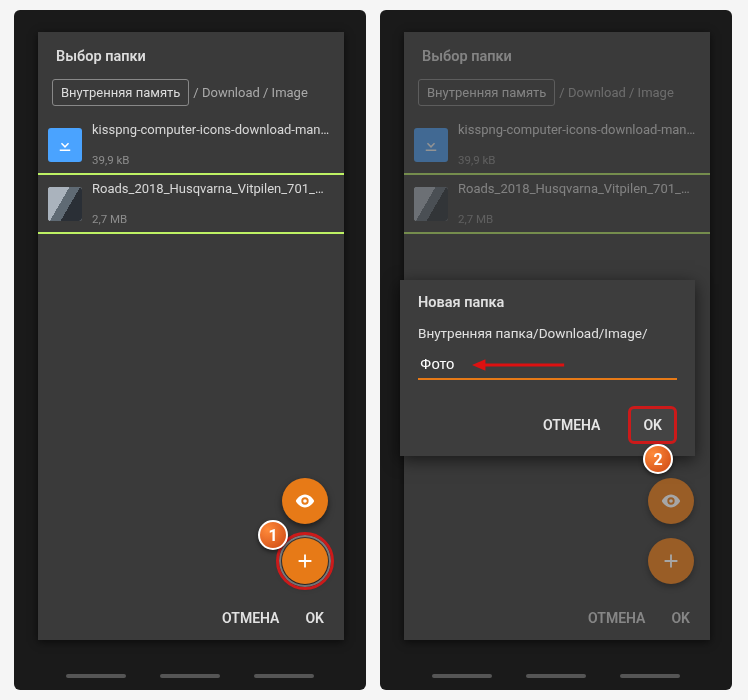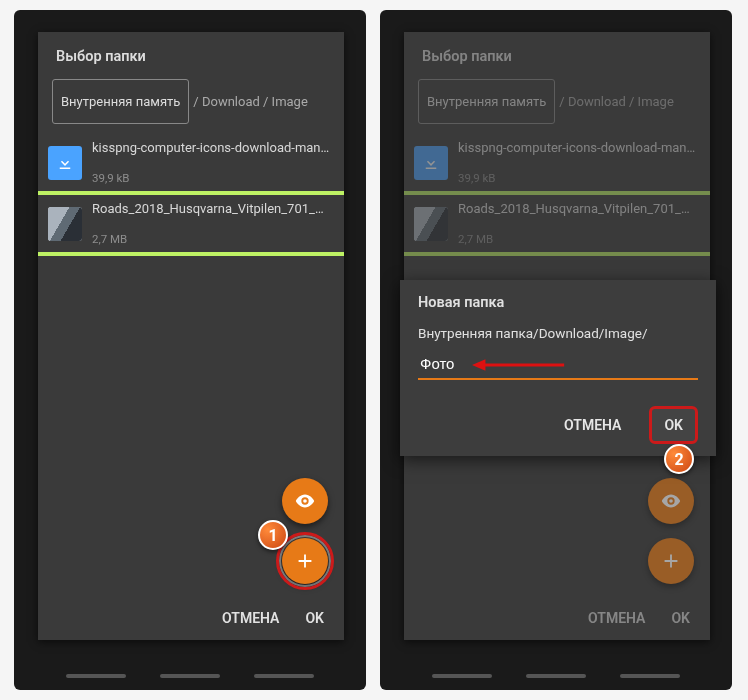--- a/index.html
+++ b/index.html
@@ -39,29 +39,29 @@
     display: flex;
     align-items: center;
     padding: 0 14px 10px;
     font-size: 13px;
     color: #aaa;
     gap: 4px;
   }
   .breadcrumb .chip {
     border: 1px solid #888;
     border-radius: 3px;
-    padding: 14px 8px;
+    padding: 5px 8px;
     color: #ddd;
   }
   .file-list { flex: 0 0 auto; }
   .file-row {
     display: flex;
     align-items: center;
     padding: 6px 12px 6px 10px;
-    border-bottom: 4px solid #bef264;
+    border-bottom: 2px solid #bef264;
     gap: 10px;
   }
   .file-row .thumb {
     width: 34px; height: 34px;
     border-radius: 3px;
     flex-shrink: 0;
     display: flex; align-items: center; justify-content: center;
   }
   .thumb.blue { background: #4aa3ff; color: #fff; }
   .thumb.photo { background: #cfd7de; position: relative; overflow: hidden; }
@@ -132,21 +132,21 @@
   .phone.right .dialog { opacity: 1; }
   .dialog.bg .dialog-title,
   .dialog.bg .breadcrumb,
   .dialog.bg .file-row { opacity: .45; }
   .dialog.bg .fab { opacity: .55; }
   .dialog.bg .dialog-actions { opacity: .45; }
 
   
   .new-folder {
     position: absolute;
-    left: 20px; right: 16px; top: 270px;
+    left: 20px; right: 37px; top: 270px;
     background: #3d3d3d;
     padding: 14px 18px 12px;
     box-shadow: 0 4px 16px rgba(0,0,0,.6);
   }
   .nf-title { color: #e0e0e0; font-weight: 600; font-size: 14.5px; margin-bottom: 14px; }
   .nf-path { color: #e0e0e0; font-size: 13.5px; margin-bottom: 10px; }
   .nf-input-row { position: relative; margin-bottom: 16px; }
   .nf-input {
     width: 100%;
     background: transparent;

